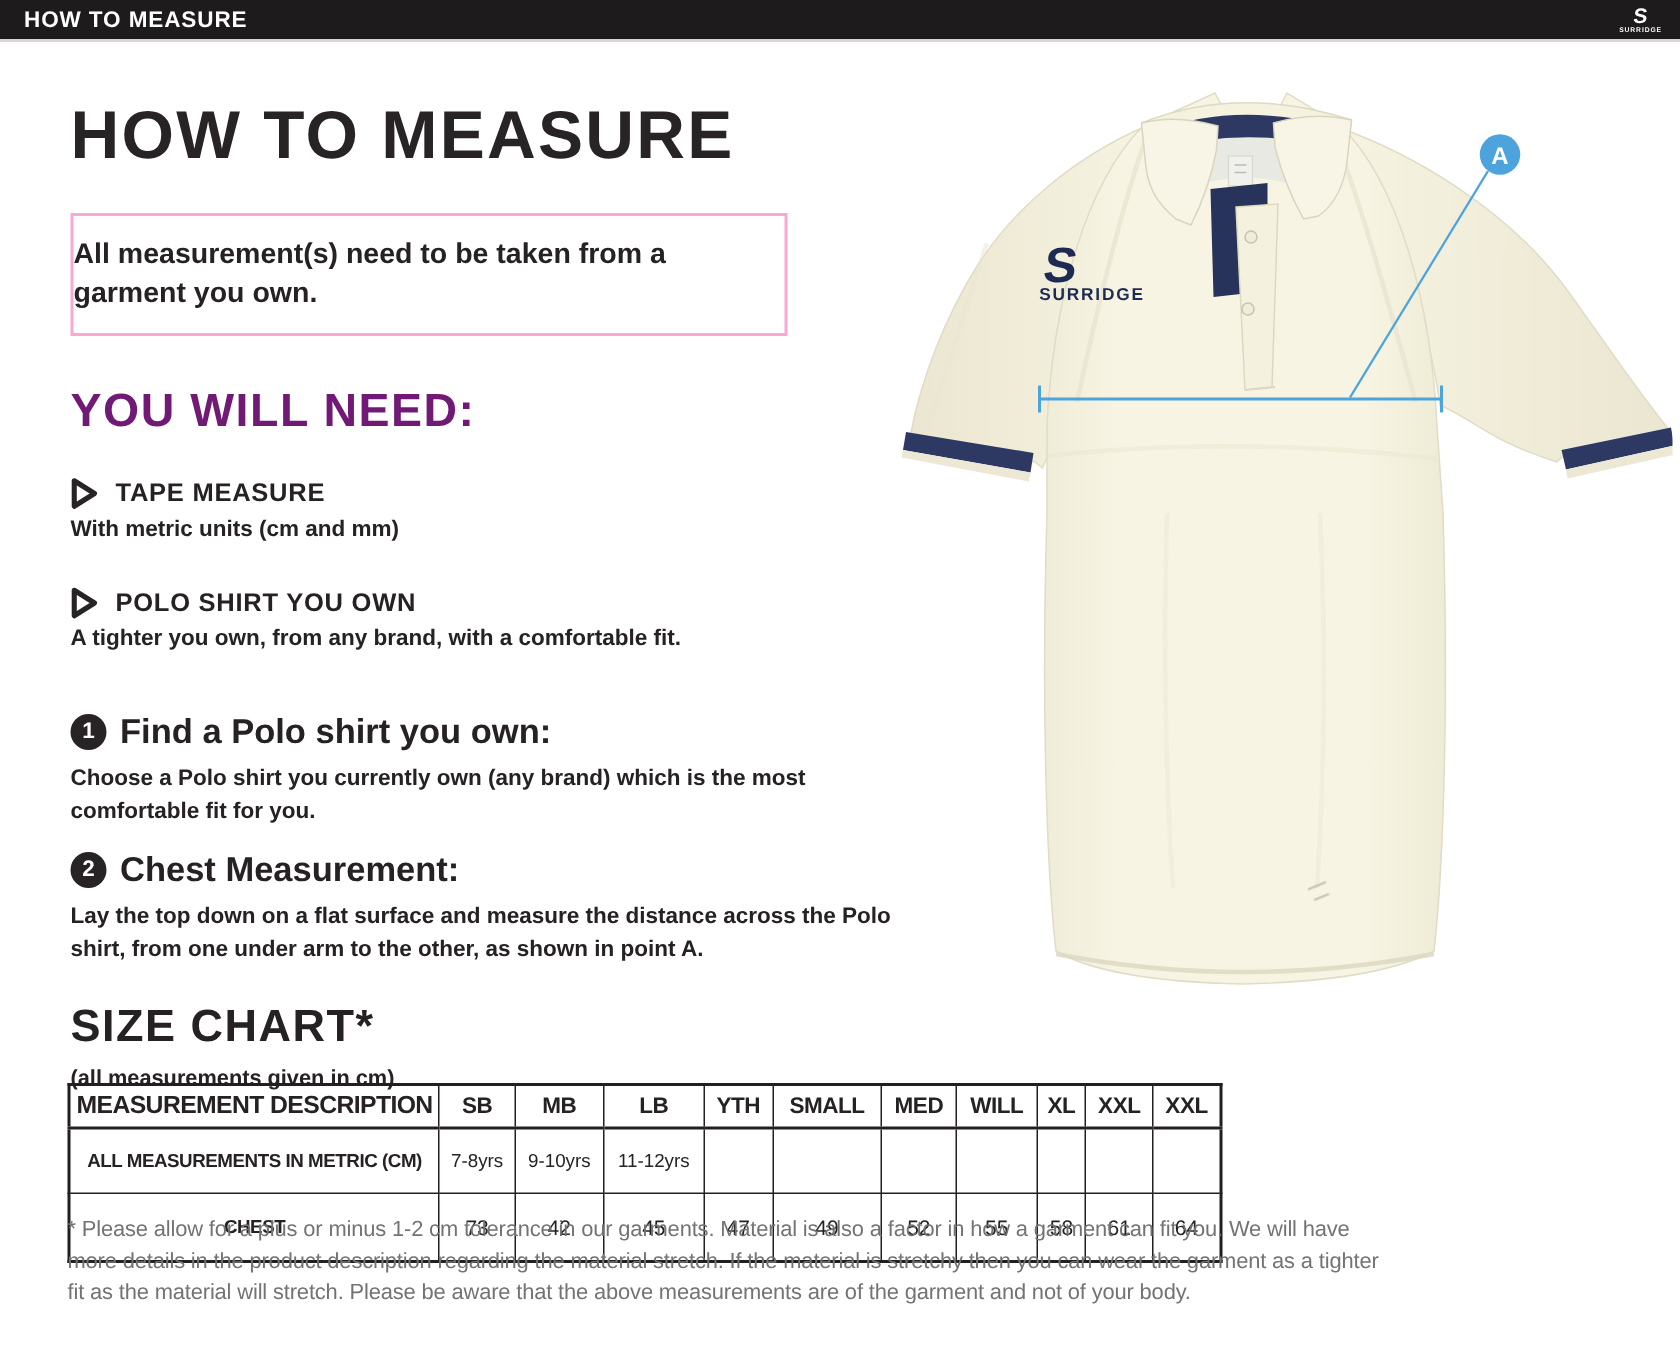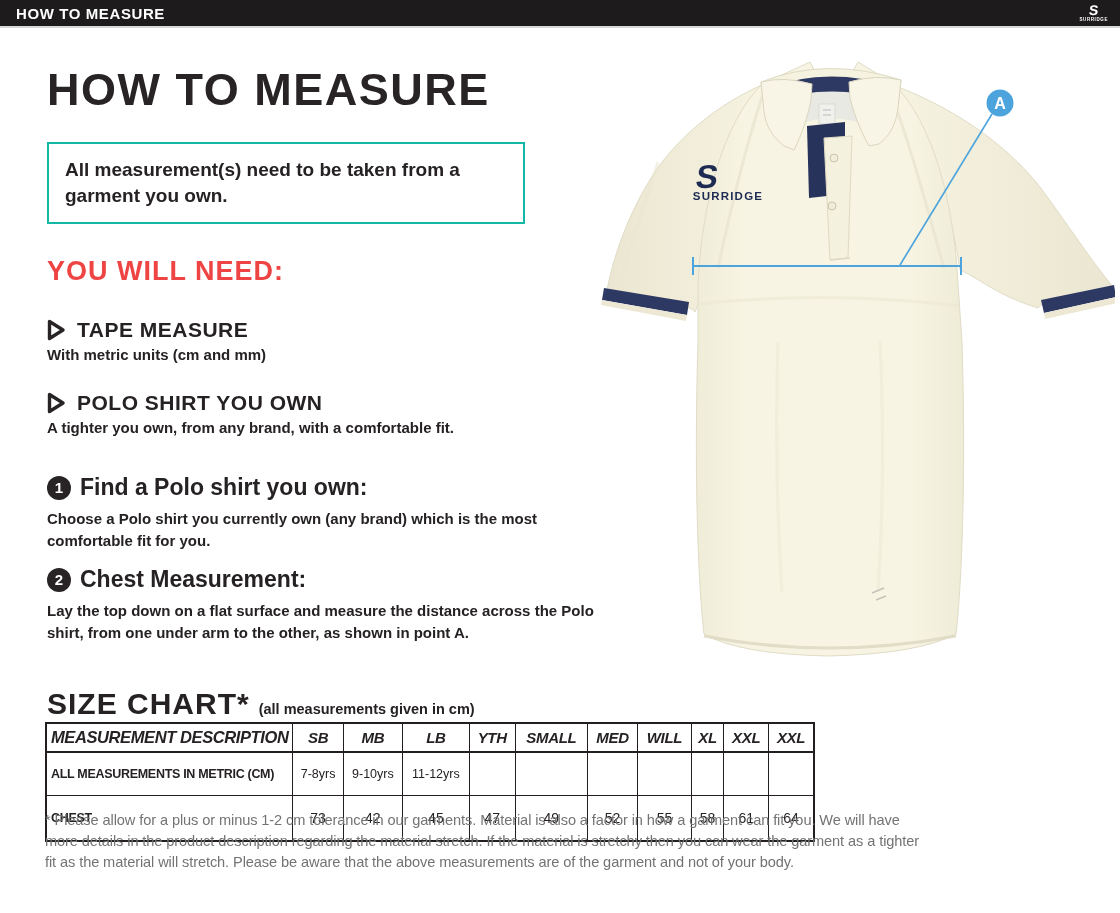--- a/index.html
+++ b/index.html
@@ -12,50 +12,50 @@
             background:#1d1b1c; border-bottom:2px solid #d8d8d8;
             display:flex; align-items:center; justify-content:space-between; }
   .topbar-title { color:#fff; font-weight:bold; font-size:15px; letter-spacing:.6px; padding-left:16px; }
   .topbar-brand { display:flex; flex-direction:column; align-items:center; padding-right:12px; line-height:1; }
   .topbar-brand .mark { color:#fff; font-weight:bold; font-size:14px; transform:skewX(-6deg); }
   .topbar-brand .word { color:#fff; font-weight:bold; font-size:4.5px; letter-spacing:.6px; margin-top:1px; }
 
   
   .h1 { position:absolute; left:47px; top:64px; font-size:45px; font-weight:bold;
         letter-spacing:1.5px; color:#282425; }
-  .note-box { position:absolute; left:47px; top:142px; width:478px; border:2px solid #14b8a6;
-              padding:13px 16px; font-size:19px; font-weight:bold; line-height:1.38; }
-  .h2 { position:absolute; left:47px; font-size:27px; font-weight:bold; letter-spacing:1px; color:#ef4444; }
+  .note-box { position:absolute; left:47px; top:142px; width:478px; border:2px solid #f9a8d4;
+              padding:13px 0; font-size:19px; font-weight:bold; line-height:1.38; }
+  .h2 { position:absolute; left:47px; font-size:31px; font-weight:bold; letter-spacing:1px; color:#701a75; }
   .need-item { position:absolute; left:47px; }
   .need-title { display:flex; align-items:center; gap:11px; }
   .need-title .tri { flex:0 0 auto; display:block; }
-  .need-title .txt { font-size:21px; font-weight:bold; letter-spacing:.5px; }
+  .need-title .txt { font-size:17px; font-weight:bold; letter-spacing:.5px; }
   .need-desc { font-size:15px; font-weight:bold; margin-top:4px; }
 
   .step { position:absolute; left:47px; width:560px; }
   .step-head { display:flex; align-items:center; gap:9px; }
   .step-num { width:24px; height:24px; border-radius:50%; background:#282425; color:#fff;
               font-size:15px; font-weight:bold; display:flex; align-items:center; justify-content:center; flex:0 0 auto; }
   .step-title { font-size:23px; font-weight:bold; }
   .step-desc { font-size:15px; font-weight:bold; line-height:1.45; margin-top:7px; width:548px; }
 
-  .size-head { position:absolute; left:47px; top:687px; display:flex; align-items:baseline; gap:9px; }
+  .size-head { position:absolute; left:47px; top:668px; display:flex; align-items:baseline; gap:9px;flex-direction:column; }
   .size-title { font-size:30px; font-weight:bold; letter-spacing:1px; }
   .size-sub { font-size:14.5px; font-weight:bold; }
 
   
   table.size { position:absolute; left:45px; top:722px; width:770px; border-collapse:collapse;
                table-layout:auto; }
   table.size th, table.size td { border:1px solid #231f20; white-space:nowrap; }
   table.size { border:2px solid #231f20; }
-  table.size thead th { border-bottom:2px solid #231f20;font-style:italic; }
+  table.size thead th { border-bottom:2px solid #231f20; }
   th.c1 { width:235px; text-align:left; font-size:16.5px; font-weight:bold; letter-spacing:-.4px;
           padding:4px 4px; }
   thead th.sz { font-size:15px; font-weight:bold; padding:4px 3px; text-align:center; letter-spacing:-.3px; }
-  td.rl { text-align:left; font-size:12.5px; font-weight:bold; letter-spacing:-.3px; padding:2px 4px;margin-left:46px; }
+  td.rl { text-align:center; font-size:12.5px; font-weight:bold; letter-spacing:-.3px; padding:2px 4px;margin-left:46px; }
   td.rv { text-align:center; font-size:12.5px; padding:14px 2px; }
   tr.chest td.rv { font-size:14px; }
 
   .disclaimer { position:absolute; left:45px; top:810px; width:878px; font-size:14.6px;
                 line-height:1.45; color:#737373; letter-spacing:-.1px; }
 
   
   .diagram { position:absolute; left:598px; top:42px; width:517px; height:640px; }
 </style>
 </head>

